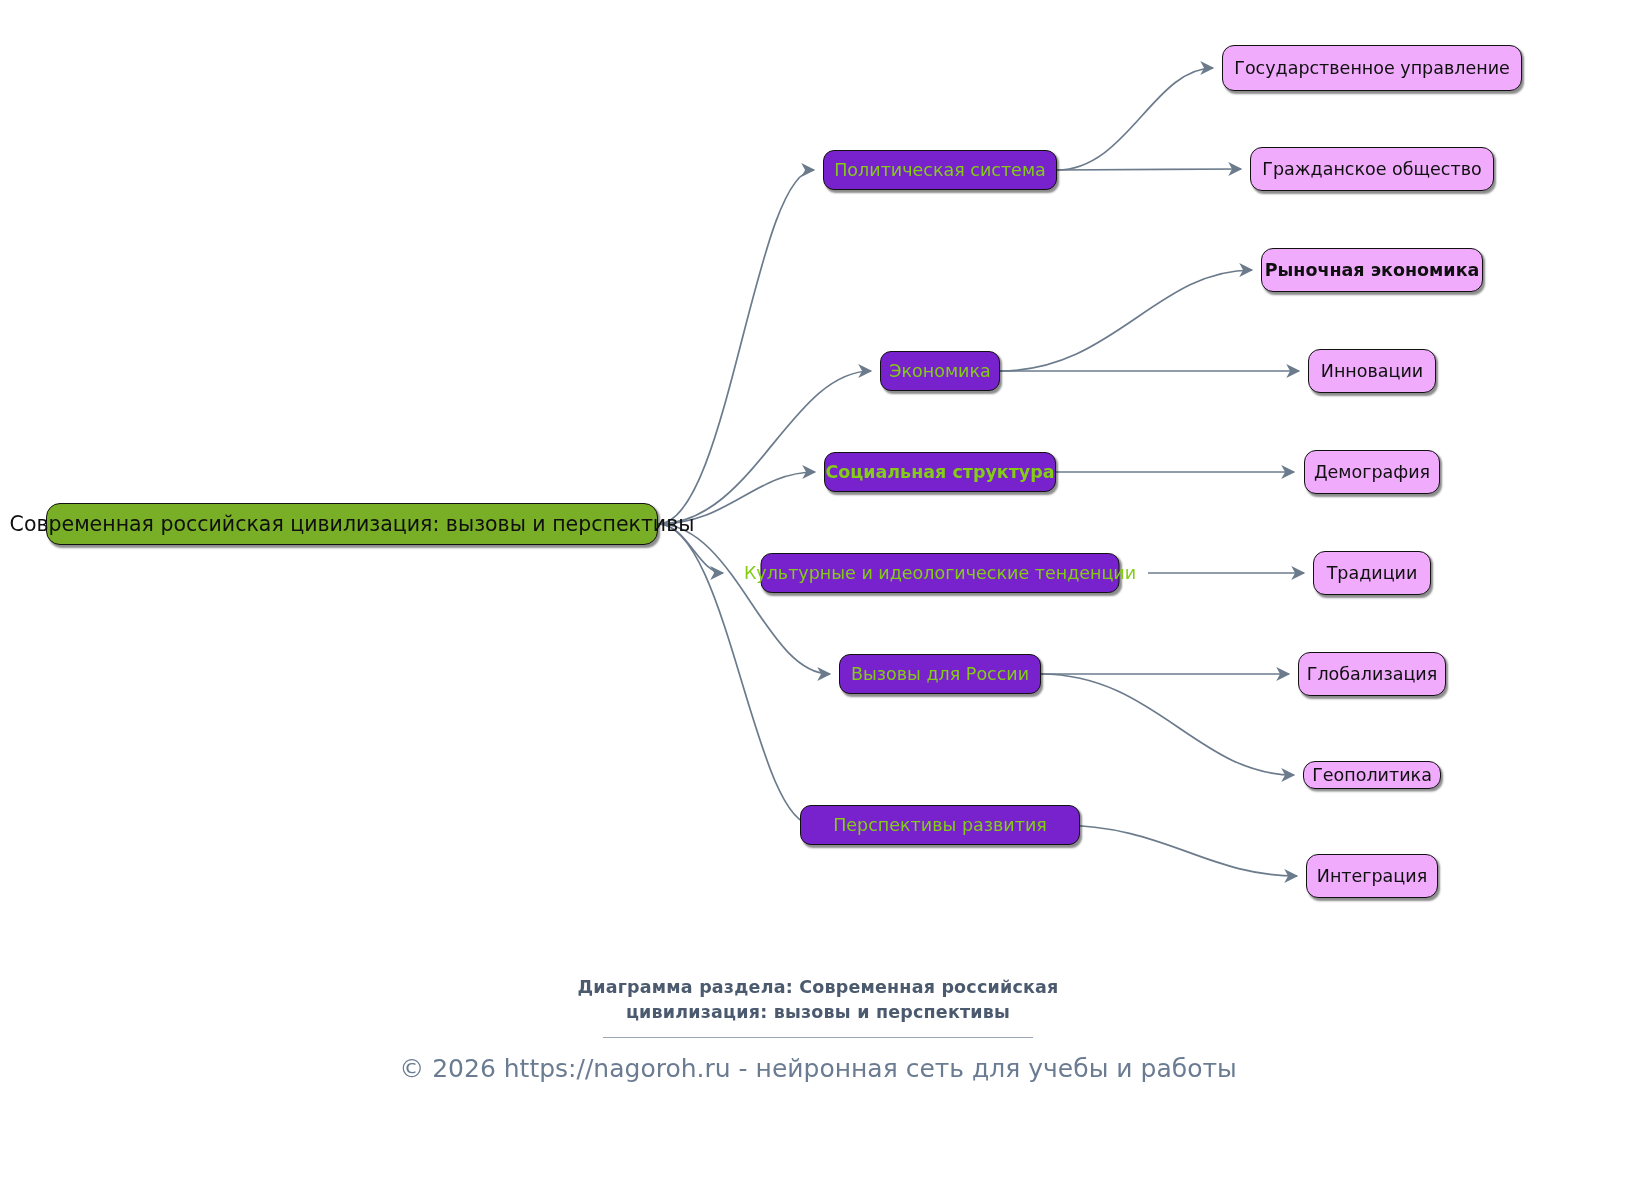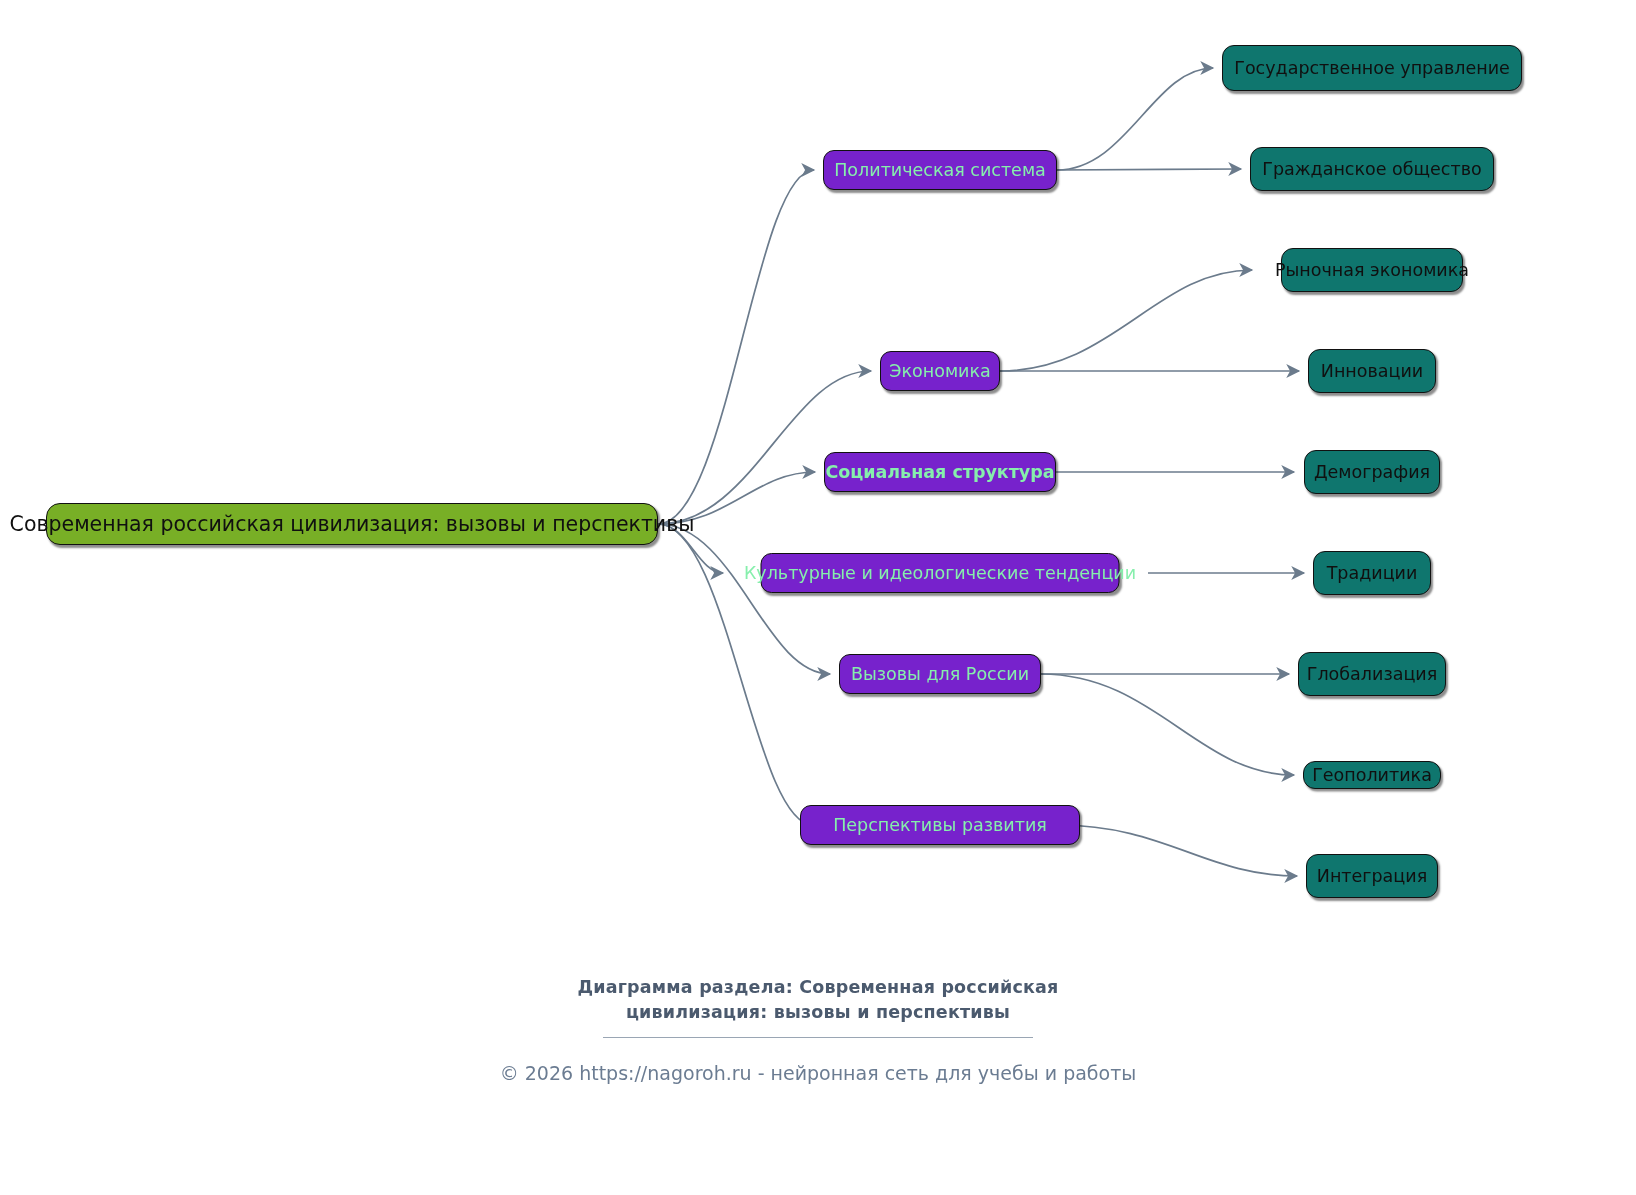--- a/index.html
+++ b/index.html
@@ -41,27 +41,27 @@
     border-radius: 14px;
     color: #101010;
     font-size: 20.5px;
     padding: 0 14px;
     box-shadow: 2px 2.5px 2px rgba(0,0,0,0.45);
   }
   .node-branch {
     background: #7722CC;
     border: 1.6px solid #111111;
     border-radius: 11px;
-    color: #86efac;
+    color: #84cc16;
     font-size: 17.5px;
     padding: 4px 16px;
     box-shadow: 2px 2.5px 2px rgba(0,0,0,0.45);
   }
   .node-leaf {
-    background: #0f766e;
+    background: #f0abfc;
     border: 1.6px solid #111111;
     border-radius: 12px;
     color: #101010;
     font-size: 17.5px;
     padding: 0 16px;
     box-shadow: 2px 2.5px 2px rgba(0,0,0,0.45);
   }
   #footer {
     position: absolute;
     left: 0;
@@ -75,22 +75,22 @@
     line-height: 1.45;
     letter-spacing: 0.2px;
   }
   .rule {
     width: 430px;
     height: 1px;
     background: #9aa6b4;
     margin: 11px auto 0 auto;
   }
   .copyright {
-    margin-top: 24px;
-    font-size: 19px;
+    margin-top: 16px;
+    font-size: 25px;
     color: #6b7c92;
   }
 </style>
 </head>
 <body>
 
 <div id="canvas">
 
   <svg id="edges" viewBox="0 0 1636 1195" xmlns="http://www.w3.org/2000/svg">
     <defs>
@@ -138,21 +138,21 @@
       </div>
       <div class="node node-branch" style="left: 940px; top: 825px; width: 280px; height: 40px;">
         <span>Перспективы развития</span>
       </div>
       <div class="node node-leaf" style="left: 1372px; top: 68px; width: 300px; height: 46px;">
         <span>Государственное управление</span>
       </div>
       <div class="node node-leaf" style="left: 1372px; top: 169px; width: 244px; height: 44px;">
         <span>Гражданское общество</span>
       </div>
-      <div class="node node-leaf" style="left: 1372px; top: 270px; width: 182px; height: 44px;">
+      <div class="node node-leaf" style="left: 1372px; top: 270px; width: 222px; height: 44px; font-weight: bold;">
         <span>Рыночная экономика</span>
       </div>
       <div class="node node-leaf" style="left: 1372px; top: 371px; width: 128px; height: 44px;">
         <span>Инновации</span>
       </div>
       <div class="node node-leaf" style="left: 1372px; top: 472px; width: 136px; height: 44px;">
         <span>Демография</span>
       </div>
       <div class="node node-leaf" style="left: 1372px; top: 573px; width: 118px; height: 44px;">
         <span>Традиции</span>

